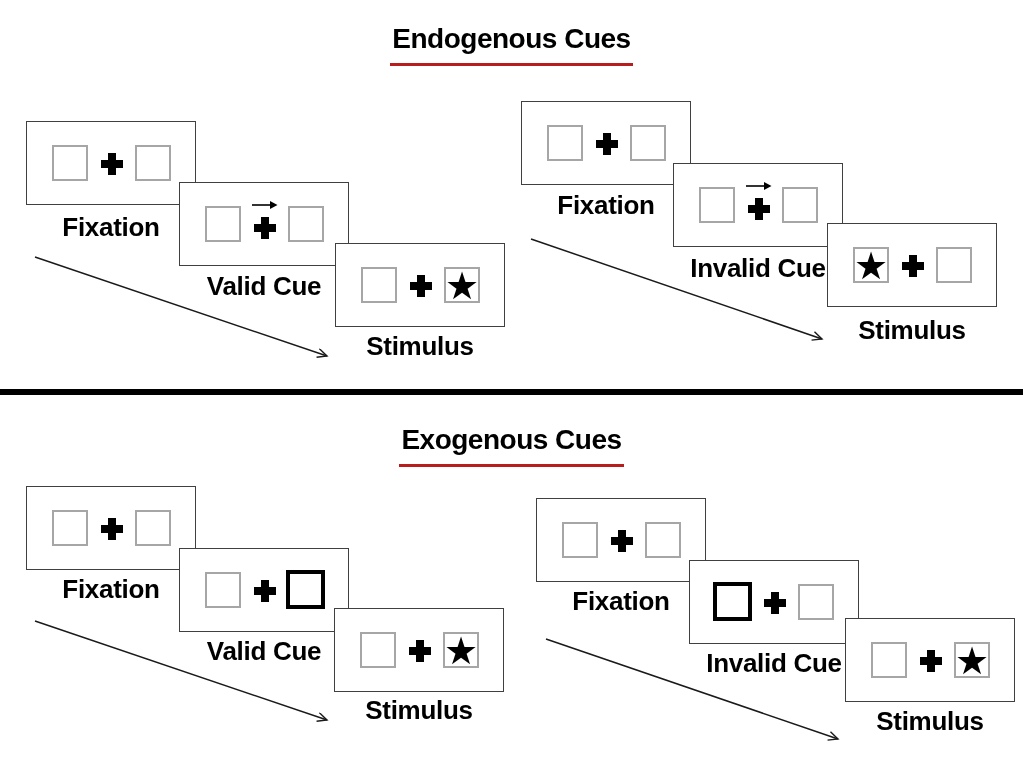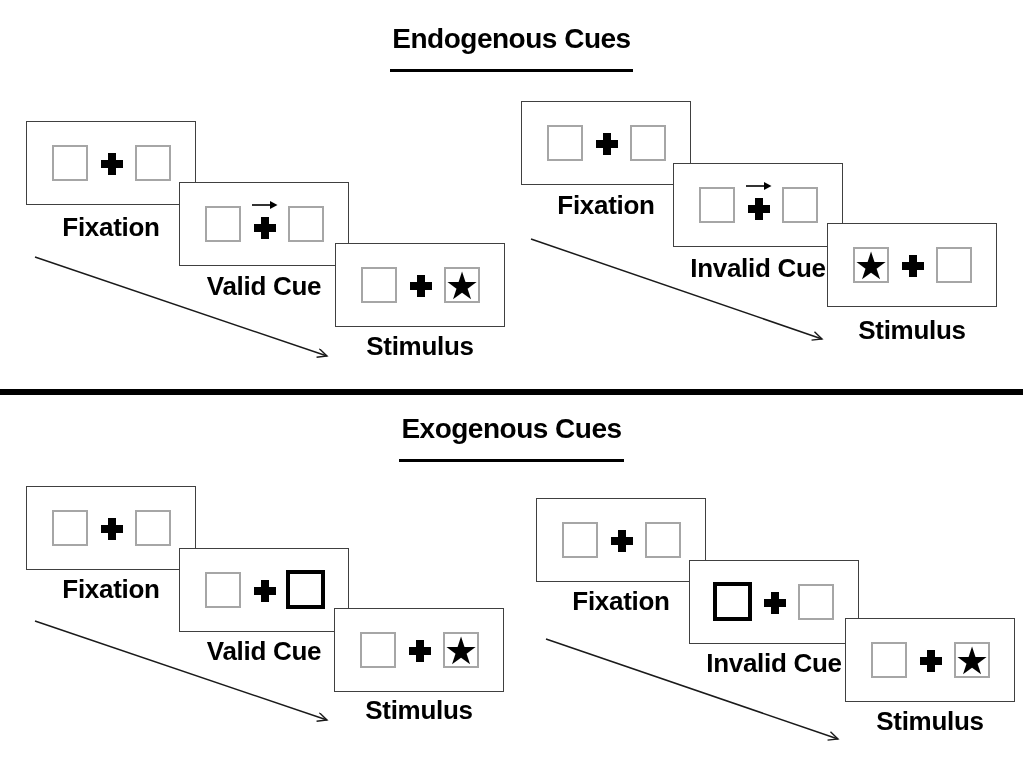--- a/index.html
+++ b/index.html
@@ -4,21 +4,21 @@
 <style>
   html,body{margin:0;padding:0;background:#fff;}
   .canvas{
     position:relative;width:1023px;height:767px;background:#fff;
     font-family:"Liberation Sans","DejaVu Sans",sans-serif;color:#000;overflow:hidden;
   }
   .section-title{
     position:absolute;left:0;width:1023px;text-align:center;
     font-size:28px;font-weight:bold;letter-spacing:-0.5px;
   }
-  .section-title .u{display:inline-block;border-bottom:3px solid #000000;padding:0 2px 14px 2px;}
+  .section-title .u{display:inline-block;border-bottom:3px solid #b91c1c;padding:0 2px 8px 2px;}
   .divider{position:absolute;left:0;width:1023px;height:6px;background:#000;}
   .card{
     position:absolute;width:170px;height:84px;background:#fff;
     border:1px solid #404040;box-sizing:border-box;
   }
   .sq{
     position:absolute;top:23px;width:36px;height:36px;box-sizing:border-box;
     border:2px solid #a6a6a6;background:#fff;
     display:flex;align-items:center;justify-content:center;
   }
@@ -41,21 +41,21 @@
 </style>
 </head>
 <body>
 
 <div class="canvas">
 
   <div class="section-title" style="top:23px;">
     <span class="u">Endogenous Cues</span>
   </div>
   <div class="divider" style="top:389px;"></div>
-  <div class="section-title" style="top:413px;">
+  <div class="section-title" style="top:424px;">
     <span class="u">Exogenous Cues</span>
   </div>
 
   <svg class="timeline" viewBox="0 0 1023 767">
     <defs>
       <marker id="ah" markerWidth="14" markerHeight="12" refX="10" refY="5" orient="auto" markerUnits="userSpaceOnUse">
         <path d="M0.5,0.5 L10,5 L0.5,9.5" fill="none" stroke="#1a1a1a" stroke-width="1.4"></path>
       </marker>
     </defs>
     <line x1="35" y1="257" x2="327" y2="356" stroke="#1a1a1a" stroke-width="1.5" marker-end="url(#ah)"></line>

